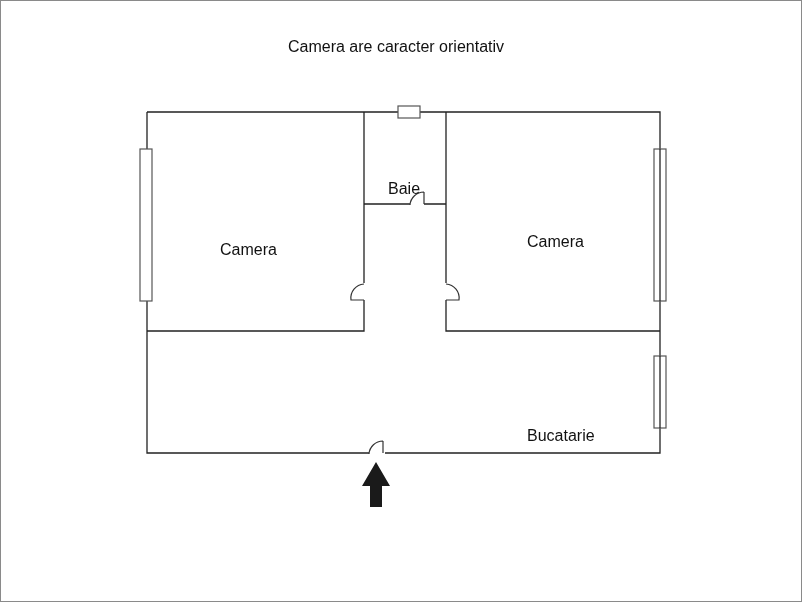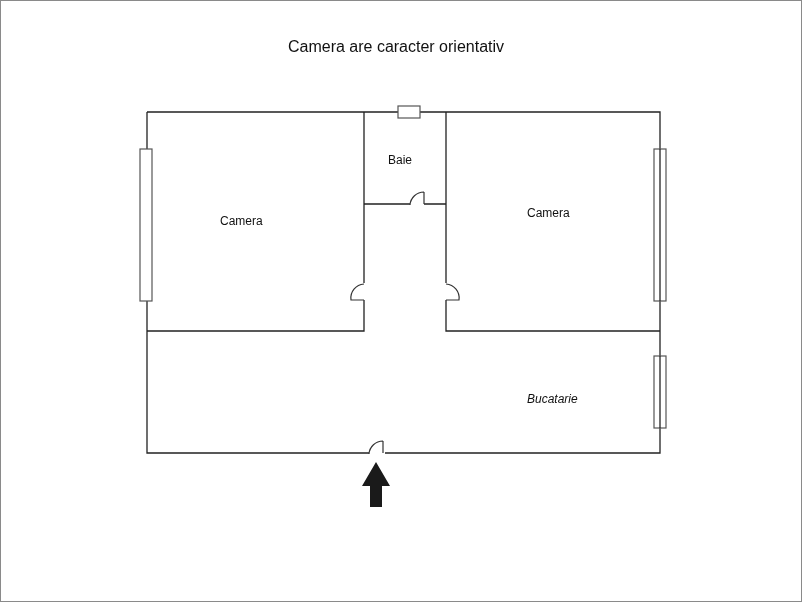--- a/index.html
+++ b/index.html
@@ -1,20 +1,20 @@
 <!DOCTYPE html>
 <html><head>
 <meta charset="utf-8">
 <style>
   html,body{margin:0;padding:0;background:#fff;}
   body{width:802px;height:602px;position:relative;overflow:hidden;font-family:"Liberation Sans",sans-serif;}
   .frame{position:absolute;left:0;top:0;width:800px;height:600px;border:1px solid #8a8a8a;}
   .title{position:absolute;left:0;top:38px;width:792px;text-align:center;font-size:16px;color:#111;}
   svg{position:absolute;left:0;top:0;}
-  .lbl{position:absolute;font-size:12px;color:#111;white-space:nowrap;}
+  .lbl{position:absolute;font-size:16px;color:#111;white-space:nowrap;margin-top:27px;}
 </style>
 </head>
 <body>
 
 <div class="frame"></div>
 <div class="title">Camera are caracter orientativ</div>
 
 <svg width="802" height="602">
   <g fill="none" stroke="#222" stroke-width="1.3">
 
@@ -42,13 +42,13 @@
   </g>
   <line x1="660" y1="149" x2="660" y2="301" stroke="#222" stroke-width="1.3"></line>
   <line x1="660" y1="356" x2="660" y2="428" stroke="#222" stroke-width="1.3"></line>
 
   <path d="M376 462 L390 486 L382 486 L382 507 L370 507 L370 486 L362 486 Z" fill="#1a1a1a"></path>
 </svg>
 
 <div class="lbl" style="left:220px;top:214px;">Camera</div>
 <div class="lbl" style="left:388px;top:153px;">Baie</div>
 <div class="lbl" style="left:527px;top:206px;">Camera</div>
-<div class="lbl" style="left:527px;top:392px;font-style:italic;">Bucatarie</div>
+<div class="lbl" style="left:527px;top:400px;">Bucatarie</div>
 
 </body></html>

